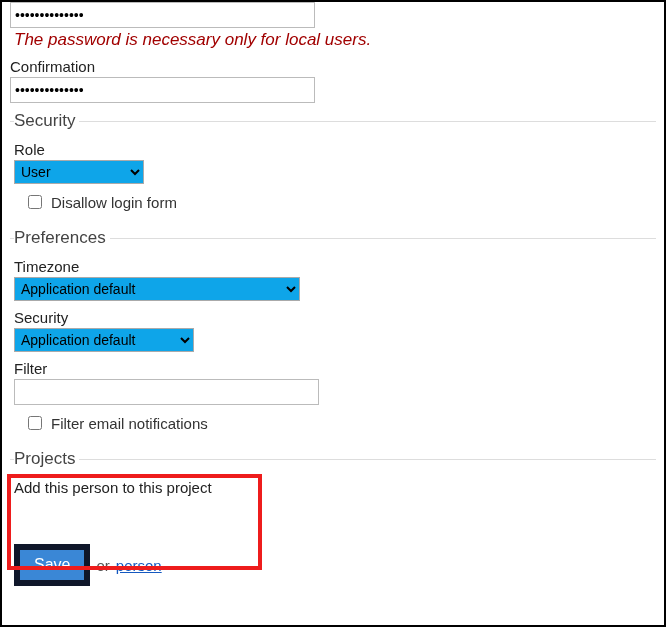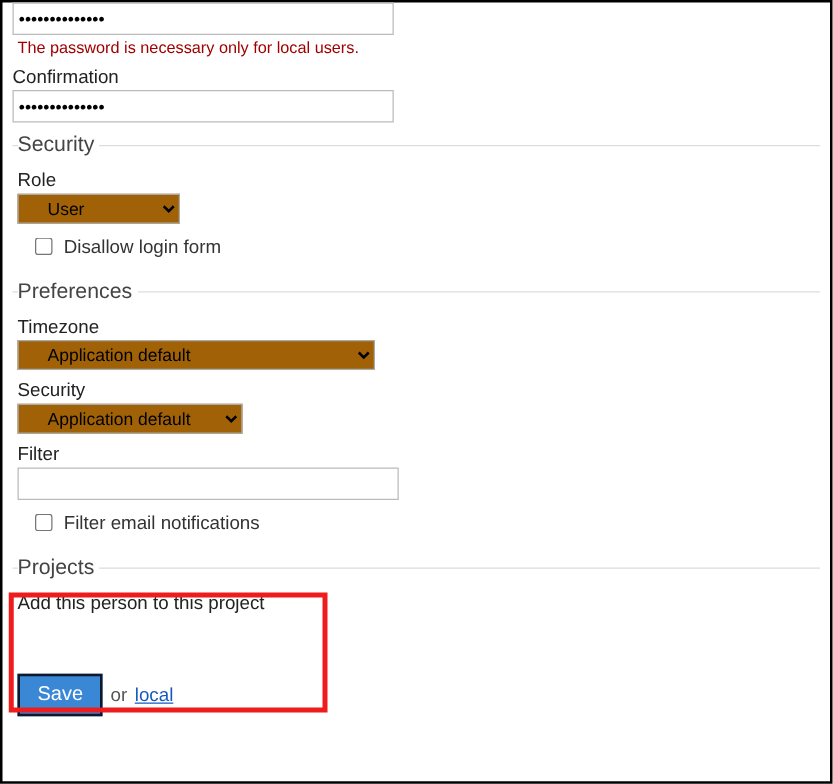--- a/index.html
+++ b/index.html
@@ -36,43 +36,44 @@
     width: 305px;
   }
   .password-conf {
     width: 305px;
     border: 2px solid #6cb4ff;
     outline: none;
     box-shadow: 0 0 0 0;
   }
   .hint-error {
     color: #a10000;
-    font-size: 13px;
+    font-size: 17px;
     margin: 2px 0 6px 0;
     padding-left: 4px;
+    font-style: italic;
   }
   fieldset.section {
     border: 1px solid #ddd;
     border-left: none;
     border-right: none;
     border-bottom: none;
     margin: 4px 0 6px 0;
     padding: 6px 4px 10px 4px;
   }
   fieldset.section legend {
     font-size: 17px;
     color: #444;
     padding: 0 4px 0 0;
   }
   select {
     font-size: 14px;
-    background: #a16207;
+    background: #0ea5e9;
     border: 1px solid #aaa;
     height: 24px;
-    padding: 1px 19px;
+    padding: 1px 2px;
   }
   select.role { width: 130px; }
   select.tz { width: 286px; }
   select.lang { width: 180px; }
   select.proj { width: 190px; }
   .checkbox-row {
     display: flex;
     align-items: center;
     gap: 6px;
     margin-top: 8px;
@@ -98,21 +99,21 @@
   }
   .actions {
     margin-top: 26px;
     padding: 0 4px;
     display: flex;
     align-items: center;
     gap: 6px;
   }
   .btn-save {
     background: #3a87d6;
-    border: 2px solid #0f172a;
+    border: 6px solid #0f172a;
     color: #fff;
     font-size: 16px;
     padding: 6px 14px;
     cursor: pointer;
   }
   .or-text { color: #555; font-size: 15px; }
   .link-cancel {
     color: #1559c0;
     text-decoration: underline;
     font-size: 15px;
@@ -182,18 +183,18 @@
   <fieldset class="section projects">
     <legend>Projects</legend>
     <div class="field-block">
       <label class="lbl">Add this person to this project</label>
     </div>
   </fieldset>
 
   <div class="actions">
     <button class="btn-save">Save</button>
     <span class="or-text">or</span>
-    <a class="link-cancel">local</a>
+    <a class="link-cancel">person</a>
   </div>
 
 </div>
 
 <div class="highlight-box"></div>
 
 </body></html>

